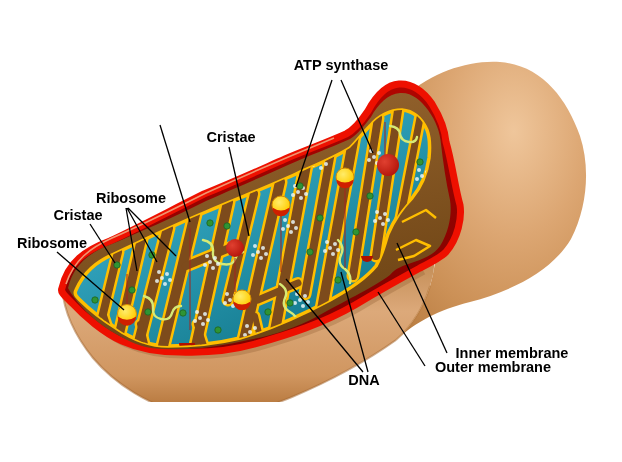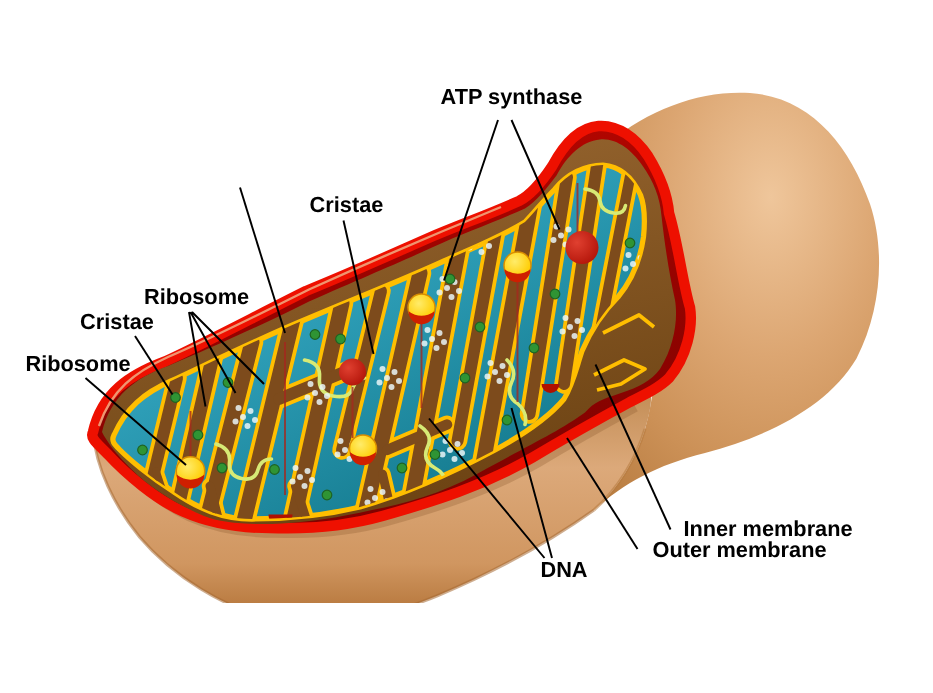--- a/index.html
+++ b/index.html
@@ -257,16 +257,16 @@
     <path d="M447,353 L397,243"></path>
     <path d="M425,366 L378,292"></path>
   </g>
 </svg>
 
 <div class="label" style="left:341px;top:66px">ATP synthase</div>
 <div class="label" style="left:231px;top:138px">Cristae</div>
 <div class="label" style="left:131px;top:199px">Ribosome</div>
 <div class="label" style="left:78px;top:216px">Cristae</div>
 <div class="label" style="left:52px;top:244px">Ribosome</div>
-<div class="label" style="left:376px;top:381px">DNA</div>
+<div class="label" style="left:364px;top:381px">DNA</div>
 <div class="label" style="left:493px;top:368px">Outer membrane</div>
 <div class="label" style="left:512px;top:354px">Inner membrane</div>
 </div>
 
 </body></html>

